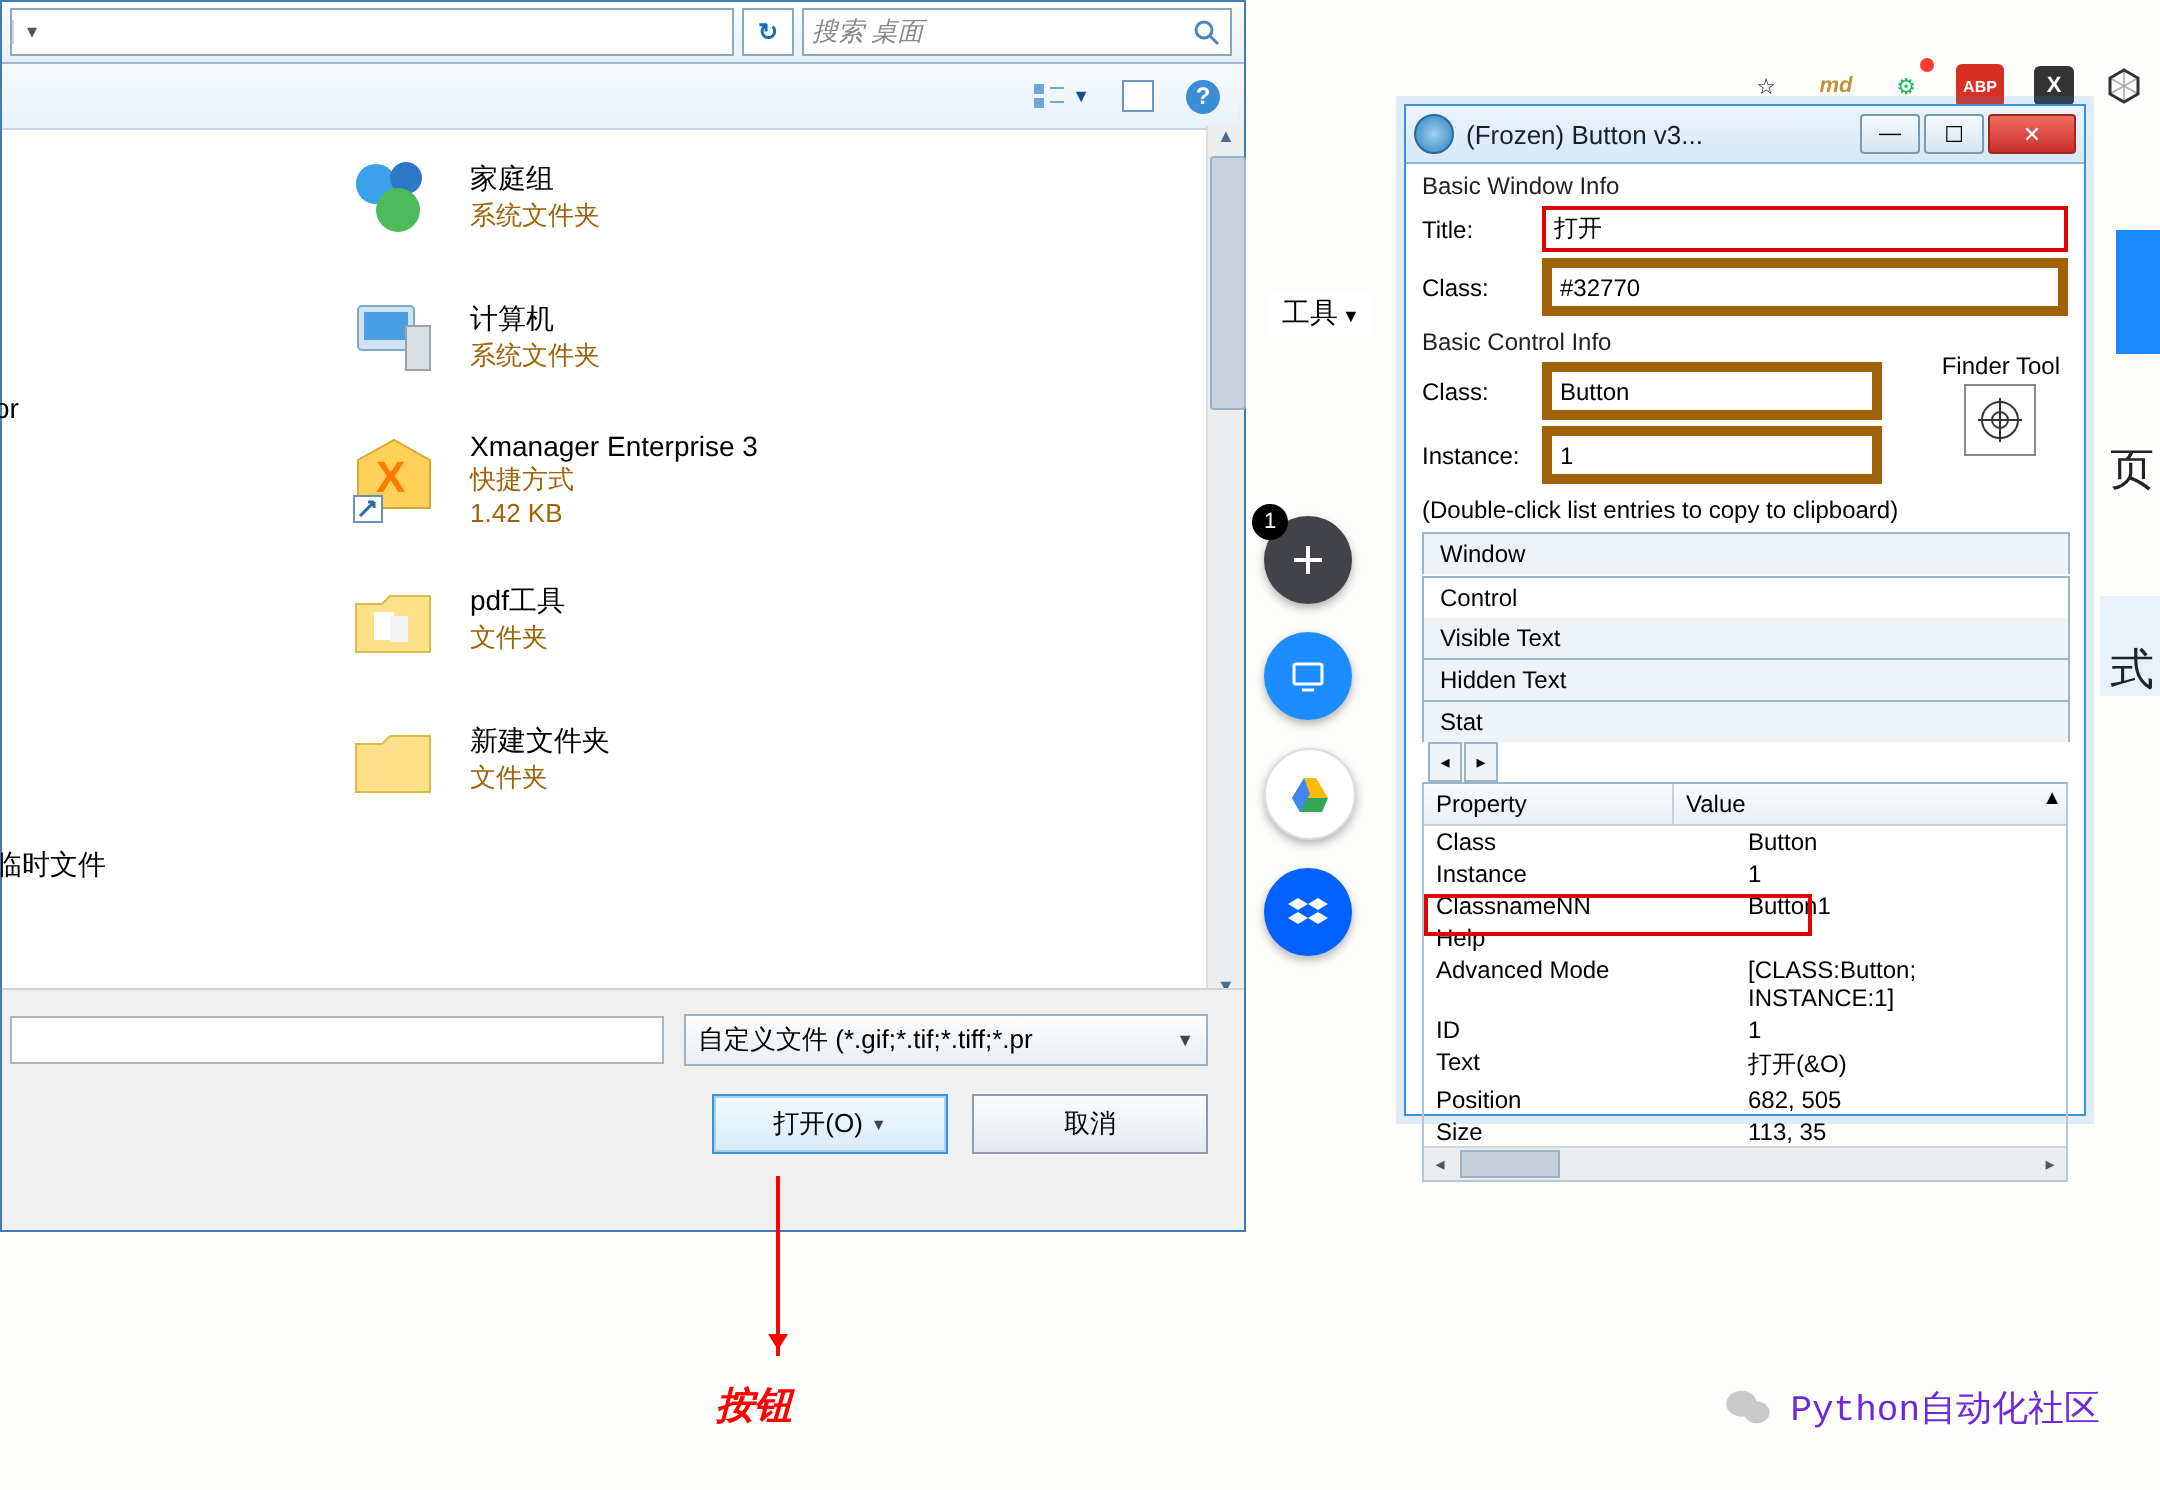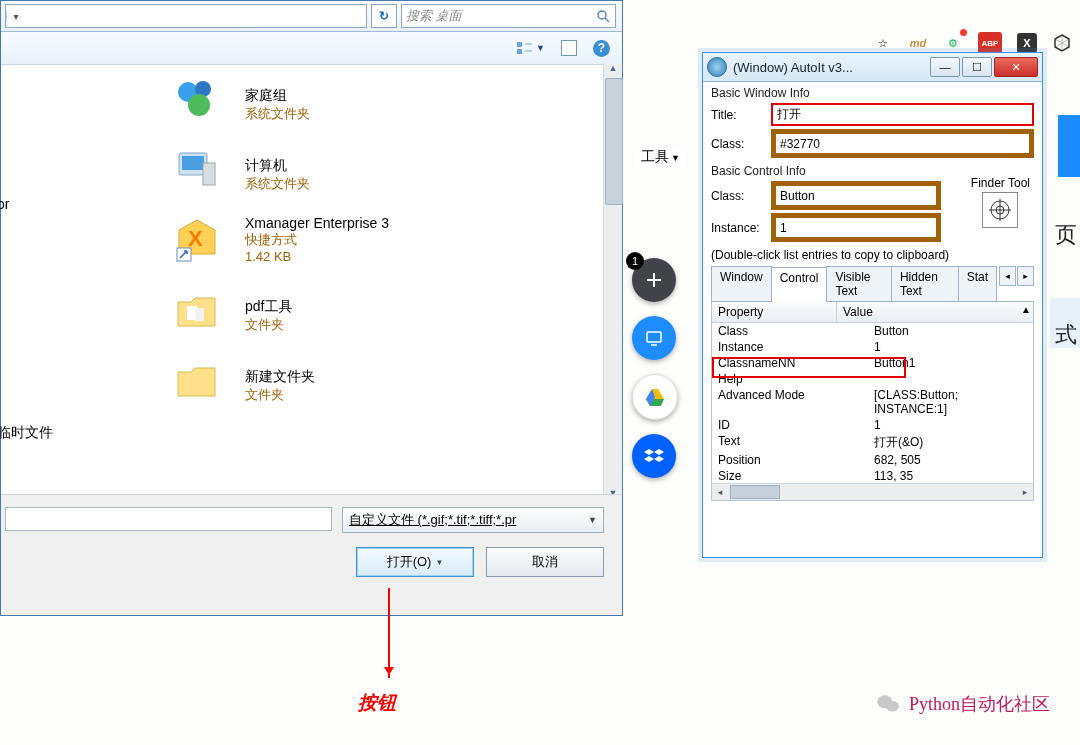--- a/index.html
+++ b/index.html
@@ -11,29 +11,29 @@
     .fd-search { width:205px; height:22px; border:1px solid #8aa8c4; background:#fff; margin-right:6px; display:flex; align-items:center; padding:0 4px; color:#888; font-style:italic; font-size:13px; }
     .fd-search svg { margin-left:auto; }
     .fd-toolbar { height:32px; background:linear-gradient(#f7fbff,#e8f1f9); border-bottom:1px solid #c8d7e6; display:flex; align-items:center; justify-content:flex-end; padding-right:12px; gap:16px; color:#144f8d; }
     .tb-item { display:flex; align-items:center; gap:2px; }
     .tb-sq { width:14px; height:14px; border:1px solid #7097bd; background:#fff; }
     .tb-help { width:17px; height:17px; border-radius:50%; background:#3a8ed6; color:#fff; font-weight:bold; display:flex;align-items:center;justify-content:center; font-size:12px; }
     .fd-sidetext { position:absolute; left:-4px; }
     .sidetext1 { top:195px; font-size:14px; }
     .sidetext2 { top:423px; font-size:14px; }
     .fd-list { flex:1; padding:10px 0 0 170px; overflow:hidden; position:relative; }
-    .row { display:flex; align-items:flex-end; gap:22px; margin-bottom:22px; }
+    .row { display:flex; align-items:center; gap:12px; margin-bottom:22px; }
     .ico { width:52px; height:48px; display:flex; align-items:center; justify-content:center; }
     .row .tx .t1 { font-size:14px; color:#000; }
     .row .tx .t2 { font-size:13px; color:#a16207; }
     .fd-sc { position:absolute; right:0; top:62px; width:18px; height:440px; background:#ebedef; border-left:1px solid #d8dce0; }
     .fd-sc .thumb { position:absolute; top:15px; width:16px; left:1px; height:125px; background:#c8d2dd; border:1px solid #9eb0c3; border-radius:2px; }
     .fd-sc .arr { position:absolute; width:16px; height:15px; left:1px; text-align:center; color:#4d6a89; font-size:9px; }
     .fd-bottom { position:absolute; bottom:0; left:0; right:0; height:108px; background:#f0f0f0; border-top:1px solid #d0d5da; padding:12px 18px 0 0; }
-    .fn-row { display:flex; margin-bottom:14px;text-decoration:underline; }
+    .fn-row { display:flex; align-items:center; margin-bottom:14px; }
     .fn-inp { flex:1; height:22px; border:1px solid #a9b6c4; background:#fff; margin-left:4px; margin-right:10px; }
     .ft-sel { width:248px; height:24px; border:1px solid #9fb0c1; background:linear-gradient(#fdfdfd,#e9eef3); display:flex; align-items:center; padding:0 6px; font-size:13px; position:relative; }
     .ft-sel .ar { position:absolute; right:6px; font-size:9px; color:#444; }
     .btn-row { display:flex; justify-content:flex-end; gap:12px; }
     .btn { width:116px; height:28px; border:1px solid #8c9aad; background:linear-gradient(#fbfcfd,#e4e9ee); display:flex; align-items:center; justify-content:center; font-size:13px; }
     .btn-open { border:1px solid #3d92cf; box-shadow:inset 0 0 0 1px #9fd3f4; background:linear-gradient(#f4fafe,#d6ecfa); }
     .btn .ar { font-size:8px; color:#444; margin-left:4px; }
     .arrow-down { position:absolute; left:388px; top:588px; width:2px; height:90px; background:#ff0000; }
     .arrow-down:after { content:""; position:absolute; bottom:-2px; left:-4px; border:5px solid transparent; border-top:8px solid #ff0000; }
     .arrow-lbl { position:absolute; left:358px; top:690px; color:#ff0000; font-size:19px; font-style:italic; font-weight:bold; font-family:Liberation Mono, monospace; }
@@ -62,37 +62,37 @@
     .grp { margin:4px 8px 6px; }
     .grp-t { font-size:12px; color:#222; margin-bottom:2px; }
     .fld { display:flex; align-items:center; margin:3px 0; }
     .fld-l { width:60px; font-size:12px; }
     .fld-v { flex:1; height:19px; border:5px solid #a16207; background:#fff; padding:0 4px; font-size:12px; display:flex; align-items:center; }
     .hl-red { border:2px solid #e40000 !important; }
     .hl-red-box { position:absolute; border:2px solid #e40000; pointer-events:none; }
     .finder { position:absolute; right:12px; top:90px; text-align:center; font-size:12px; }
     .finder-box { width:34px; height:34px; border:1px solid #888; margin:2px auto 0; display:flex;align-items:center;justify-content:center; }
     .hint { font-size:12px; margin:2px 8px 4px; }
-    .tabs { display:flex; margin:0 8px; border-bottom:1px solid #9fb3c6; font-size:12px; position:relative;}
+    .tabs { display:flex; margin:0 8px; border-bottom:1px solid #9fb3c6; font-size:12px; position:relative;flex-direction:column;}
     .tab { padding:3px 8px; border:1px solid #9fb3c6; border-bottom:none; background:#eef3f7; margin-right:-1px; }
     .tab.act { background:#fff; position:relative; top:1px; }
     .tab-nav { display:flex; margin-left:2px; }
     .tab-nb { width:15px; height:18px; border:1px solid #9fb3c6; background:#eef3f7; font-size:9px; display:flex;align-items:center;justify-content:center; margin-left:1px;}
     .props { margin:0 8px; border:1px solid #b7c5d2; border-top:none; height:198px; position:relative; font-size:12px; }
     .props-h { display:flex; background:linear-gradient(#fbfcfd,#e8eef4); border-bottom:1px solid #c4d0dc; }
     .ph1 { width:112px; padding:3px 6px; border-right:1px solid #c4d0dc; }
     .ph2 { flex:1; padding:3px 6px; }
     .prow { display:flex;gap:32px; }
     .prow div:first-child { width:112px; padding:1px 6px; }
     .prow div:last-child { flex:1; padding:1px 6px; }
     .props-arr { position:absolute; right:2px; top:2px; font-size:10px; }
     .hsb { position:absolute; bottom:0; left:0; right:0; height:16px; background:#ebedef; border-top:1px solid #cfd7de; display:flex; align-items:center; }
     .hsb .ar{width:16px;text-align:center;font-size:9px;color:#556;}
     .hsb .tk{width:48px;height:12px;background:#c7d1dc;border:1px solid #9eb0c3;margin-left:2px;}
-    .wm { position:absolute; right:30px; bottom:28px; display:flex; align-items:center; gap:8px; color:#be185d; font-size:18px; font-family:Liberation Serif, serif; }
+    .wm { position:absolute; right:30px; bottom:28px; display:flex; align-items:center; gap:8px; color:#6d28d9; font-size:18px; font-family:Liberation Mono, monospace; }
     .wm-ic { width:26px;height:26px; }
   </style>
 </head>
 <body>
 
 <div class="file-dialog">
   <div class="fd-top">
     <div class="fd-breadcrumb">
         <span class="dd-ar">▾</span>
       </div>
@@ -259,21 +259,21 @@
   <div class="fab fab-db">
       <svg width="22" height="22">
         <path d="M6 4 L11 7 L6 10 L1 7 Z M16 4 L21 7 L16 10 L11 7 Z M6 11 L11 14 L6 17 L1 14 Z M16 11 L21 14 L16 17 L11 14 Z" fill="#fff"></path>
       </svg>
     </div>
 </div>
 
 <div class="au">
   <div class="au-tb">
     <div class="au-ico"></div>
-    <div class="au-title">(Window) AutoIt v3...</div>
+    <div class="au-title">(Frozen) Button v3...</div>
     <div class="wbtns">
       <div class="wb">—</div>
       <div class="wb">☐</div>
       <div class="wb wb-close">✕</div>
     </div>
   </div>
   <div style="position:relative">
     <div class="grp">
       <div class="grp-t">Basic Window Info</div>
       <div class="fld">

